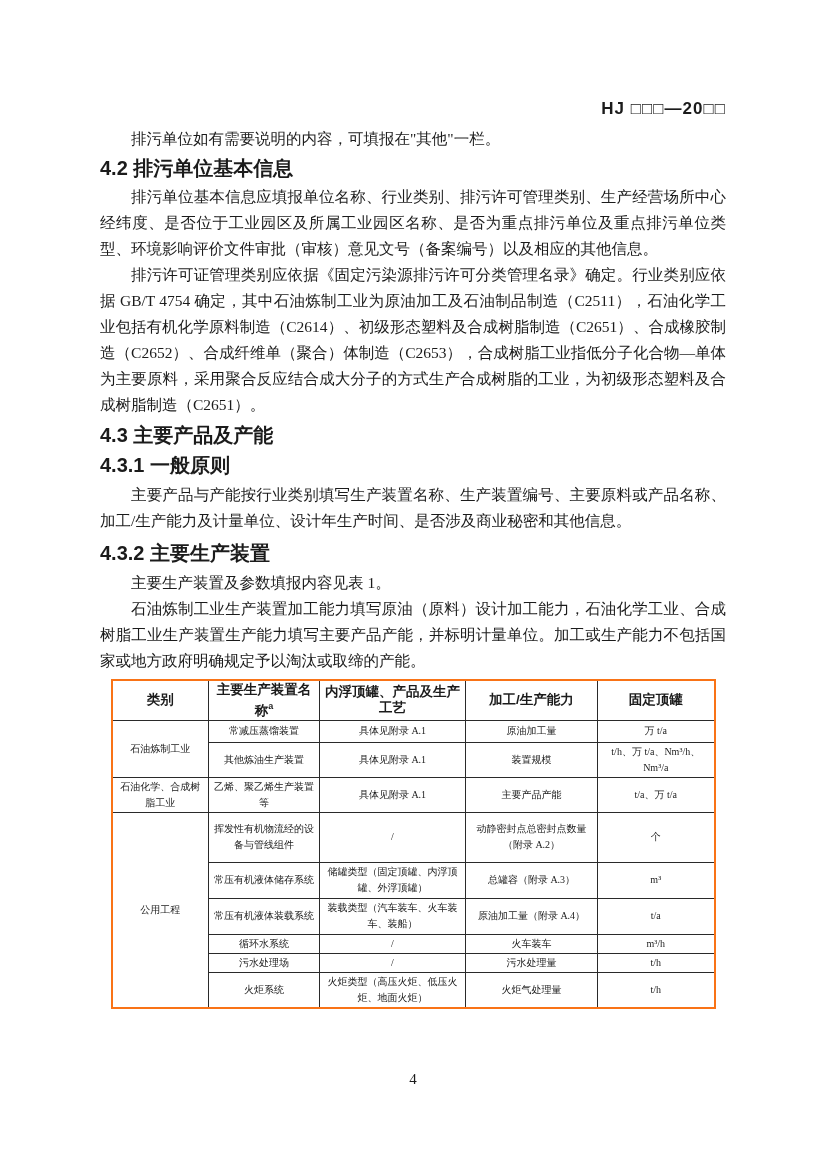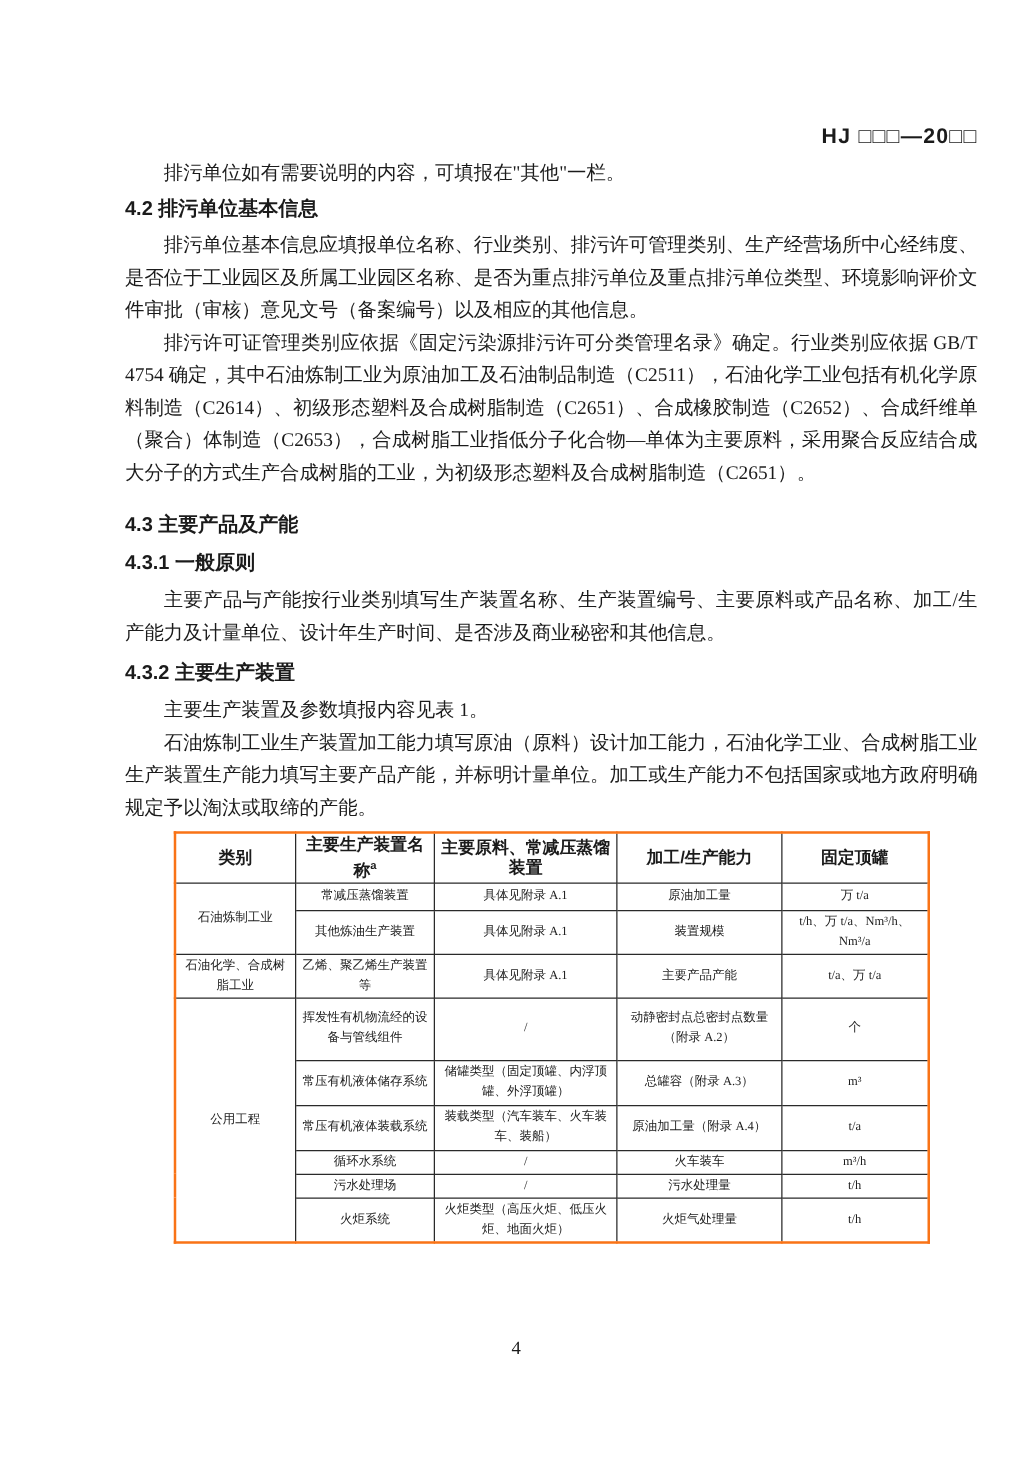--- a/index.html
+++ b/index.html
@@ -1,21 +1,21 @@
 <!DOCTYPE html>
 <html><head>
 <meta charset="utf-8">
 <style>
   html,body{margin:0;padding:0;background:#ffffff;}
   .page{
     position:relative;
     width:826px;height:1169px;
     background:#ffffff;
     box-sizing:border-box;
-    padding:99px 44px 0 100px;
+    padding:99px 100px 0 100px;
     font-family:"Liberation Serif","DejaVu Serif",serif;
     color:#1b1b1b;
     overflow:hidden;
   }
   .doc-header{
     text-align:right;
     font-family:"Liberation Sans","DejaVu Sans",sans-serif;
     font-weight:700;
     font-size:17px;
     line-height:20px;
@@ -25,26 +25,26 @@
     font-size:15.5px;
     line-height:26px;
     text-align:justify;
     text-indent:2em;
     margin:0;
   }
   p.first{margin-top:7px;}
   .sec{
     font-family:"Liberation Sans","DejaVu Sans",sans-serif;
     font-weight:700;
-    font-size:16px;
+    font-size:20px;
     line-height:22px;
     margin:0;
   }
   .sec.h42{margin-top:5px;margin-bottom:5px;}
-  .sec.h43{margin-top:18px;margin-bottom:6px;}
+  .sec.h43{margin-top:6px;margin-bottom:6px;}
   .sec.sub{margin-top:8px;margin-bottom:6px;}
   .tbl-caption{
     margin-top:6px;
     text-align:center;
     font-family:"Liberation Sans","DejaVu Sans",sans-serif;
     font-weight:700;
     font-size:15px;
     line-height:18px;
   }
   table.t1{
@@ -106,21 +106,21 @@
       <col style="width:97px">
         <col style="width:111px">
         <col style="width:146px">
         <col style="width:132px">
         <col style="width:117px">
     </colgroup>
     <thead>
       <tr style="height:36px">
         <th>类别</th>
         <th><span>主要生产装置名称</span><sup>a</sup></th>
-        <th>主要原料、常减压蒸馏装置</th>
+        <th>内浮顶罐、产品及生产工艺</th>
         <th>加工/生产能力</th>
         <th>固定顶罐</th>
       </tr>
     </thead>
     <tbody>
       <tr style="height:22px">
         <td rowspan="2">石油炼制工业</td>
         <td>常减压蒸馏装置</td>
         <td>具体见附录 A.1</td>
         <td>原油加工量</td>

